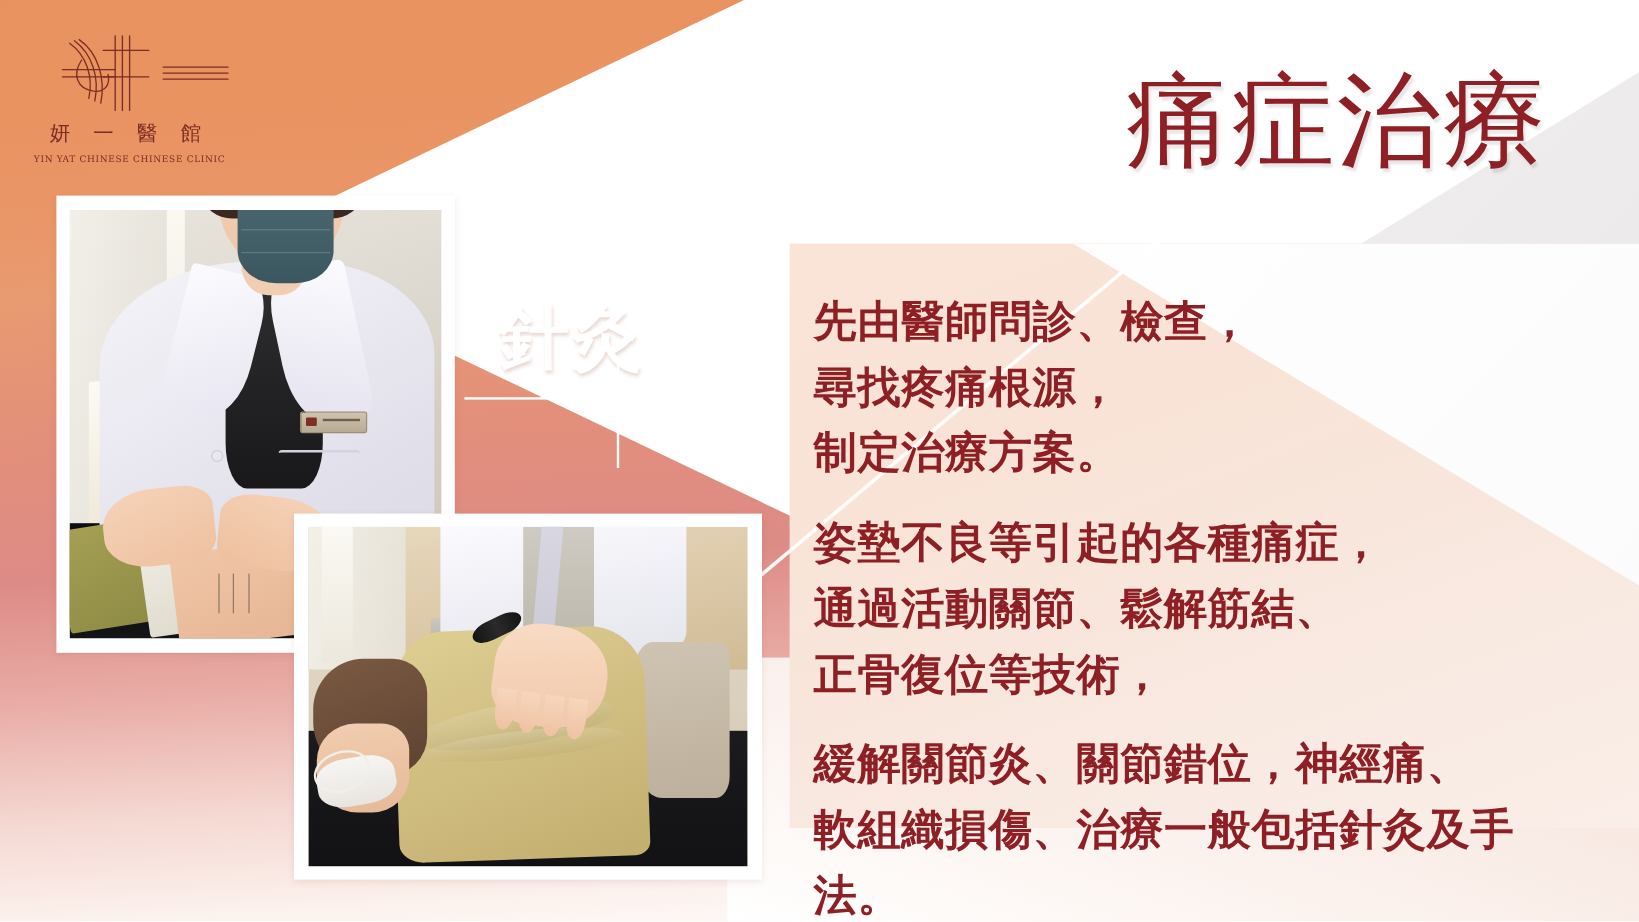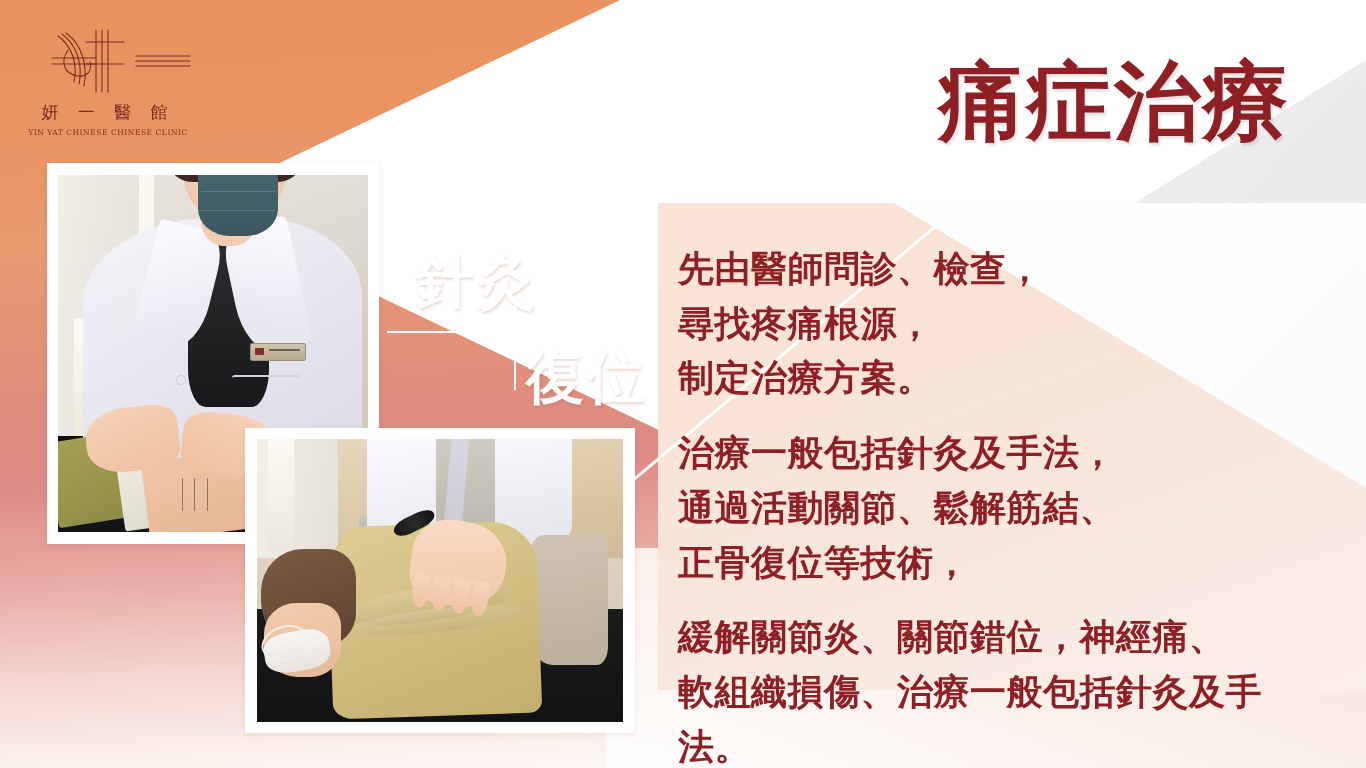--- a/index.html
+++ b/index.html
@@ -90,21 +90,21 @@
     font-family:"DejaVu Serif","Liberation Serif",serif;
     font-size:7.5px; letter-spacing:.55px;
     color:#7c2d23; text-align:center; margin-top:7px;
     white-space:nowrap;
   }
 
   
   .headline {
     position:absolute; right:76px; top:58px;
     font-family:"DejaVu Serif","Liberation Serif",serif;
-    font-size:86px; font-weight:700;
+    font-size:86px; font-weight:400;
     letter-spacing:2px;
     color:#8e1f24;
     line-height:1;
     text-shadow:2px 3px 2px rgba(0,0,0,.10);
     white-space:nowrap;
   }
 
   
   .photo-card {
     position:absolute;
@@ -474,21 +474,20 @@
         <div class="hand-l"></div>
         <div class="hand-r"></div>
       </div>
     </div>
   </div>
 
   <div class="mark">
     <div class="w-top">針灸</div>
     <div class="hline"></div>
     <div class="vline"></div>
-    <div class="w-bot">復位</div>
   </div>
 
   <div class="photo-card" id="photo-adjustment">
     <div class="inner">
       <div class="ph2">
         <div class="wood"></div>
         <div class="wall-panel"></div>
         <div class="wall-panel2"></div>
         <div class="plate"></div>
         <div class="bed"></div>
@@ -510,20 +509,20 @@
         <div class="pat-mask"></div>
         <div class="pat-mask-strap"></div>
       </div>
     </div>
   </div>
 
   <div class="body-text">
     <p>先由醫師問診、檢查，
 尋找疼痛根源，
 制定治療方案。</p>
-    <p>治療一般包括針灸及手法，
+    <p>姿墊不良等引起的各種痛症，
 通過活動關節、鬆解筋結、
 正骨復位等技術，</p>
     <p>緩解關節炎、關節錯位，神經痛、
 軟組織損傷、治療一般包括針灸及手法。</p>
   </div>
 
 </div>
 
 </body></html>

